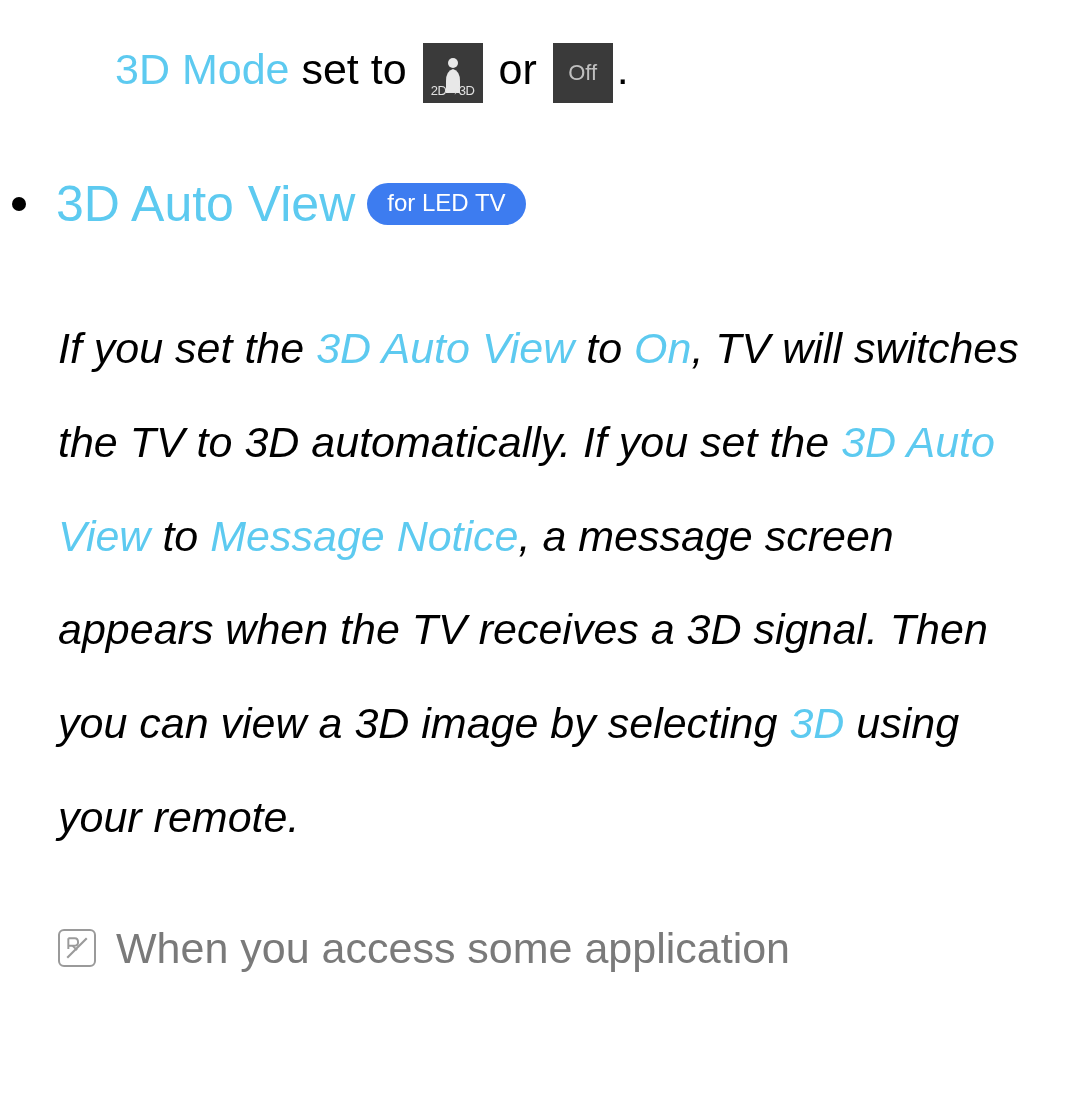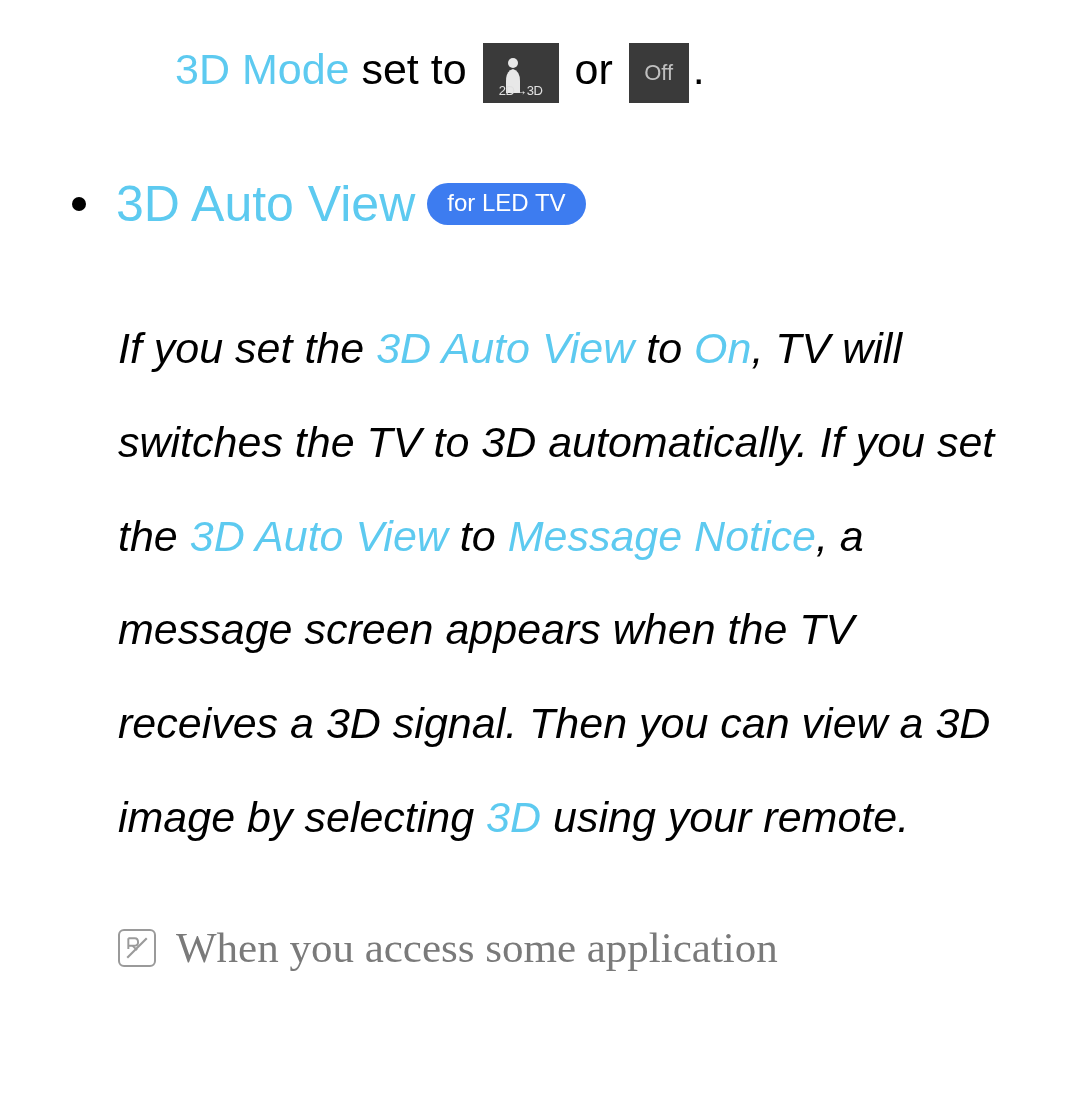--- a/index.html
+++ b/index.html
@@ -13,33 +13,32 @@
       background: #ffffff;
       font-family: Arial, Helvetica, sans-serif;
       font-size: 43px;
       line-height: 1.45;
       color: #000000;
       position: relative;
       overflow: hidden;
     }
     .content {
       padding-top: 38px;
-      padding-left: 60px;
       padding-right: 60px;
     }
     .line1 {
       margin-left: 115px;
       margin-bottom: 65px;
     }
     .cyan {
       color: #5dcaf0;
     }
     .icon-2d3d {
       display: inline-block;
-      width: 76px;
+      width: 60px;
       height: 60px;
       background: #3a3a3a;
       vertical-align: middle;
       position: relative;
       margin: 0 4px;
     }
     .icon-2d3d-figure {
       position: absolute;
       top: 4px;
       left: 18px;
@@ -101,21 +100,20 @@
       margin-left: 58px;
       line-height: 2.18;
       font-style: italic;
     }
     .note-row {
       margin-left: 58px;
       margin-top: 52px;
       color: #7a7a7a;
       display: flex;
       align-items: center;
-      font-family: Liberation Serif, serif;
     }
     .note-icon {
       display: inline-flex;
       width: 38px;
       height: 38px;
       border: 2px solid #9a9a9a;
       border-radius: 6px;
       margin-right: 20px;
       align-items: center;
       justify-content: center;

